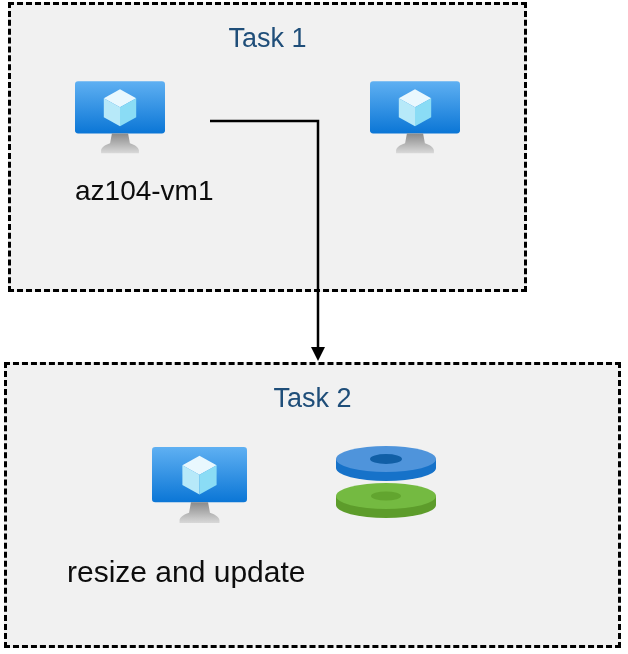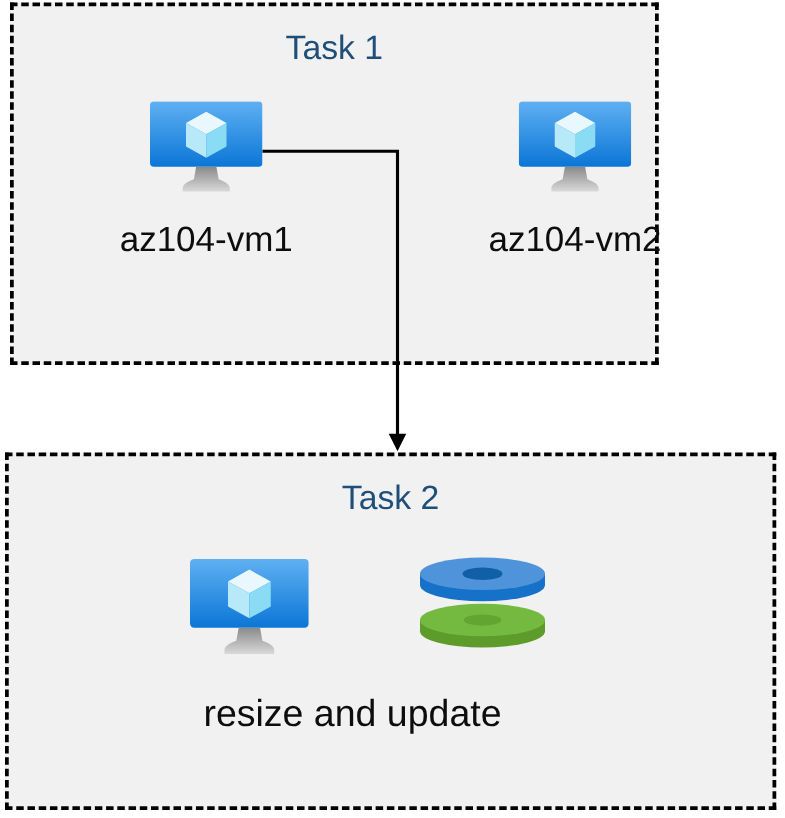--- a/index.html
+++ b/index.html
@@ -11,31 +11,31 @@
   .task-box {
     position:absolute; box-sizing:border-box;
     background:#f1f1f1; border:3px dashed #000000;
   }
   #task1-box { left:8px; top:2px;  width:519px; height:290px; }
   #task2-box { left:4px; top:362px; width:617px; height:286px; }
   .box-title {
     position:absolute; top:18px; left:0; width:100%;
     text-align:center; color:#1f4e79; font-size:27px; font-weight:400;
   }
-  .vm-group { position:absolute; width:180px; text-align:center; }
+  .vm-group { position:absolute; width:180px; }
   #vm1-group { left:64px;  top:76px; }
   #vm2-group { left:359px; top:76px; }
   .vm-label {
     margin-top:12px; color:#0d0d0d; font-size:28px; line-height:35px;
   }
   #task2-vm-icon  { position:absolute; left:145px; top:82px; }
   #task2-disks-icon { position:absolute; left:327px; top:79px; }
   .caption {
     position:absolute; top:190px; left:60px; width:430px;
-    text-align:center; color:#0d0d0d; font-size:30px;
+    text-align:left; color:#0d0d0d; font-size:30px;
   }
   #connector-arrow {
     position:absolute; left:0; top:0; pointer-events:none;
   }
 </style>
 </head>
 <body>
 
 <div class="page">
 
@@ -68,21 +68,20 @@
 
     <div class="vm-group" id="vm2-group">
       <svg width="90" height="76" viewBox="0 0 100 84">
         <rect x="0" y="0" width="100" height="58" rx="3.5" fill="url(#scr)"></rect>
         <polygon points="50,9 68,19 50,29 32,19" fill="#e9f8fe"></polygon>
         <polygon points="32,19 50,29 50,50 32,40" fill="#b7e9f9"></polygon>
         <polygon points="68,19 50,29 50,50 68,40" fill="#8adcf5"></polygon>
         <path d="M41,58 h18 l2,11 c6,2 10,5 10,8 v3 h-42 v-3 c0,-3 4,-6 10,-8 z" fill="url(#stand)"></path>
       </svg>
       <div class="vm-label">
-        <div>az104-vm2</div>
       </div>
     </div>
   </div>
 
   <div class="task-box" id="task2-box">
     <div class="box-title">Task 2</div>
 
     <svg id="task2-vm-icon" width="95" height="80" viewBox="0 0 100 84">
       <rect x="0" y="0" width="100" height="58" rx="3.5" fill="url(#scr)"></rect>
       <polygon points="50,9 68,19 50,29 32,19" fill="#e9f8fe"></polygon>

